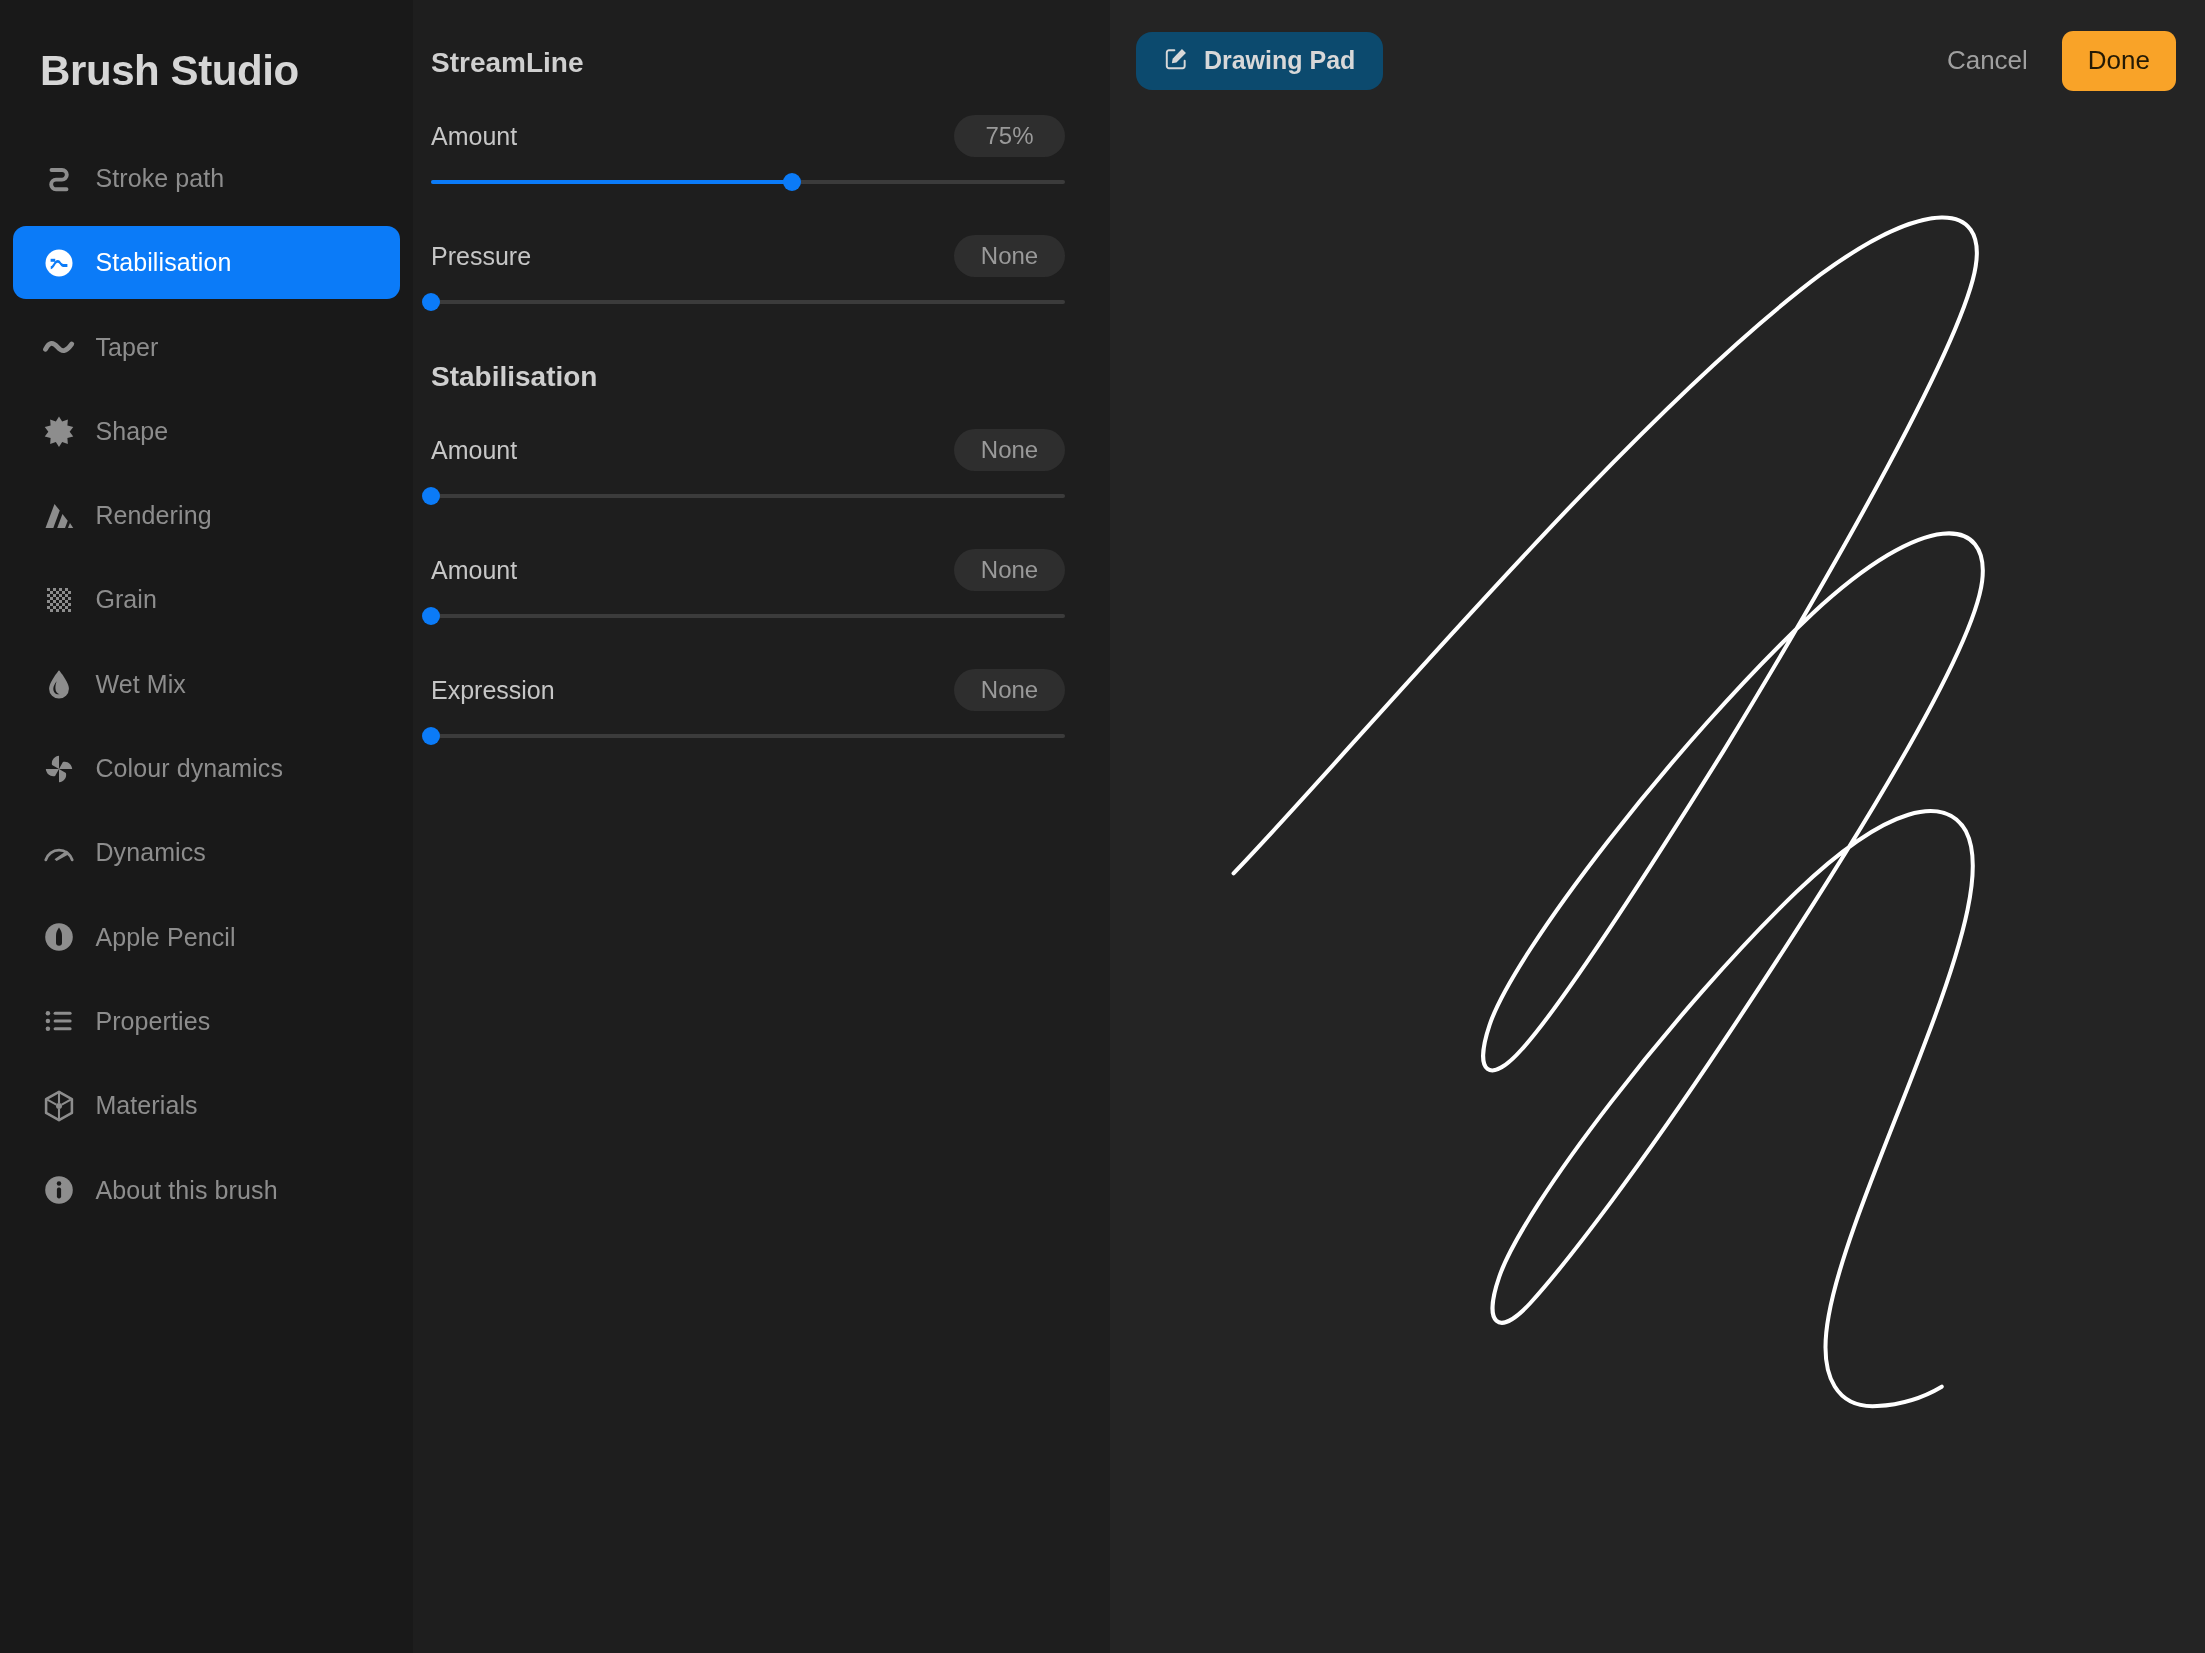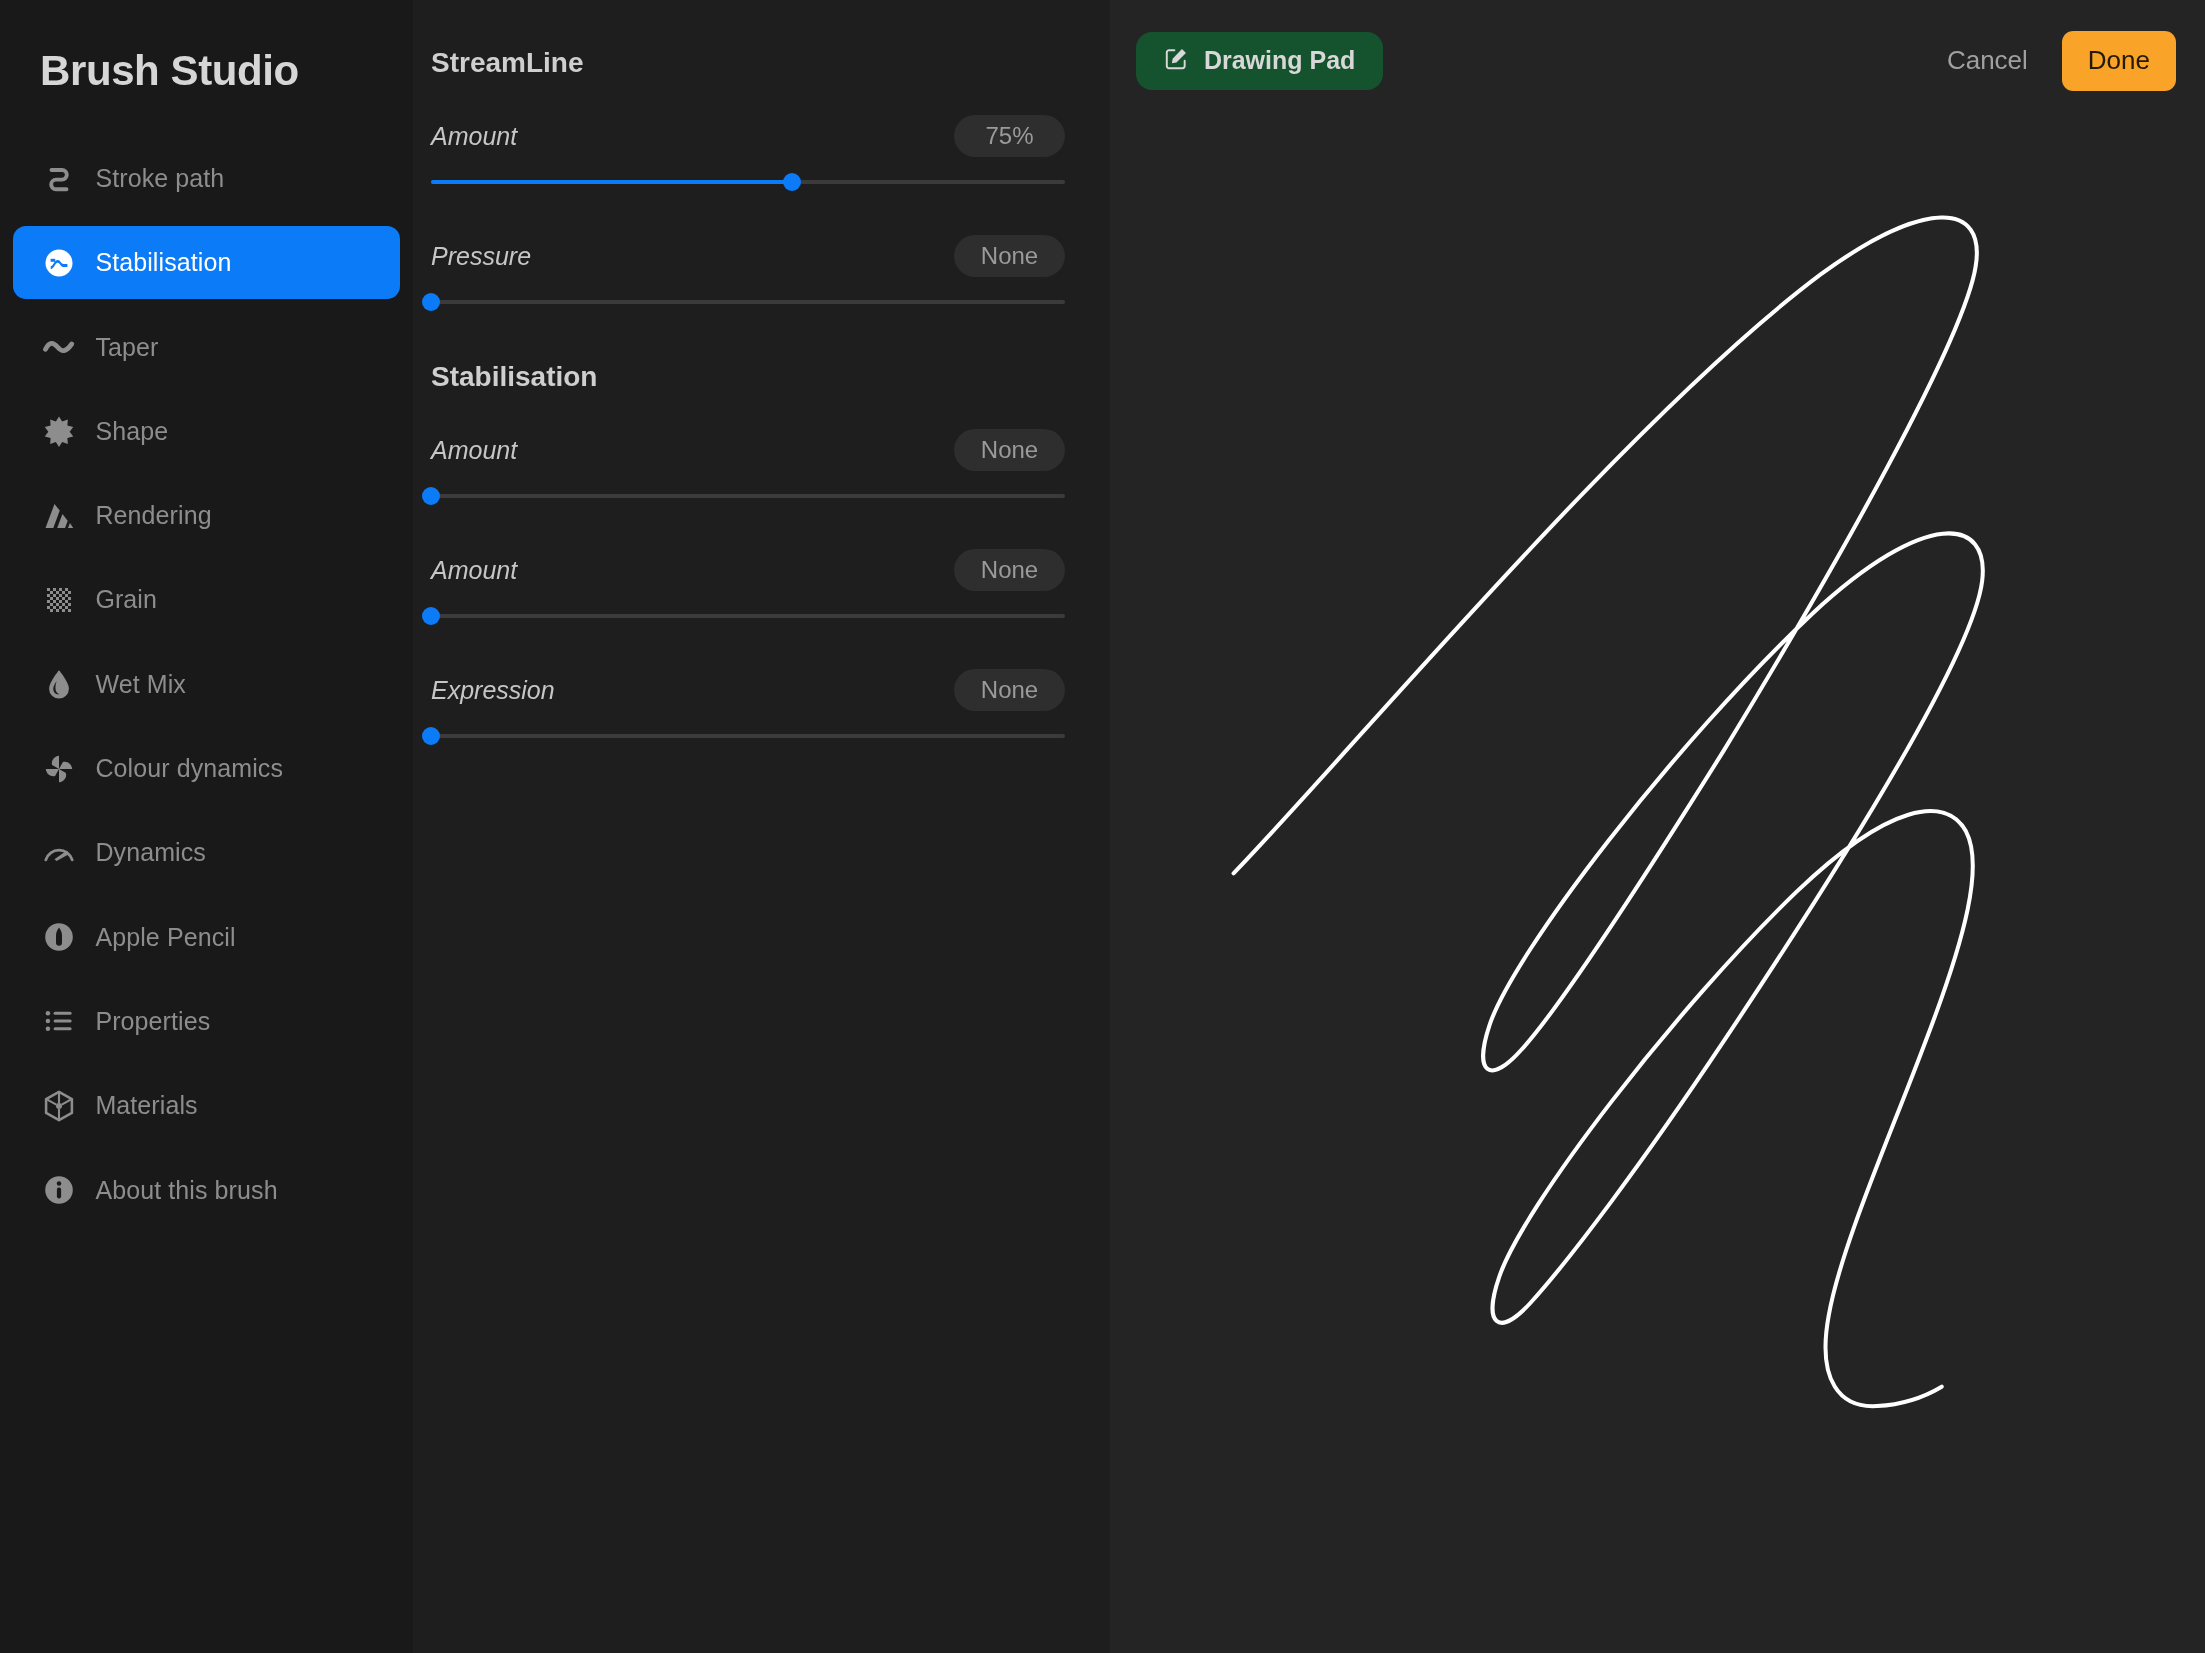--- a/index.html
+++ b/index.html
@@ -48,21 +48,21 @@
   .sec-title {
     font-size:28px; font-weight:bold; color:#cfcfcf;
     margin-bottom:36px;
   }
   .sec-title.spaced { margin-top:50px; }
   .ctrl { margin-bottom:44px; }
   .ctrl-row {
     display:flex; align-items:center; justify-content:space-between;
     margin-bottom:16px;
   }
-  .ctrl-label { font-size:25px; color:#c6c6c6;font-style:italic; }
+  .ctrl-label { font-size:25px; color:#c6c6c6; }
   .pill {
     min-width:111px; height:42px;
     background:#2e2e2e; border-radius:21px;
     display:flex; align-items:center; justify-content:center;
     font-size:24px; color:#9a9a9a; padding:0 18px;
   }
   .slider { position:relative; height:18px; }
   .track {
     position:absolute; top:6.5px; left:0; right:0; height:4.8px;
     background:#3b3b3b; border-radius:2.4px;
@@ -81,21 +81,21 @@
   .canvas {
     flex:1 1 auto; height:1653px; background:#242424;
     position:relative;
   }
   .top-bar {
     position:absolute; top:0; left:0; right:0; height:121px;
     display:flex; align-items:center;
   }
   .drawing-pad {
     display:flex; align-items:center; gap:14.5px;
-    background:#14532d; border-radius:16px;
+    background:#0c4a6e; border-radius:16px;
     height:58px; padding:0 27.4px;
     margin-left:26px; cursor:pointer;
   }
   .drawing-pad-label { font-size:25px; font-weight:bold; color:#d8d8d8; }
   .top-right {
     margin-left:auto; display:flex; align-items:center;
     gap:34px; margin-right:29px;
   }
   .cancel-btn {
     font-size:26px; color:#a0a0a0; cursor:pointer; background:none;

